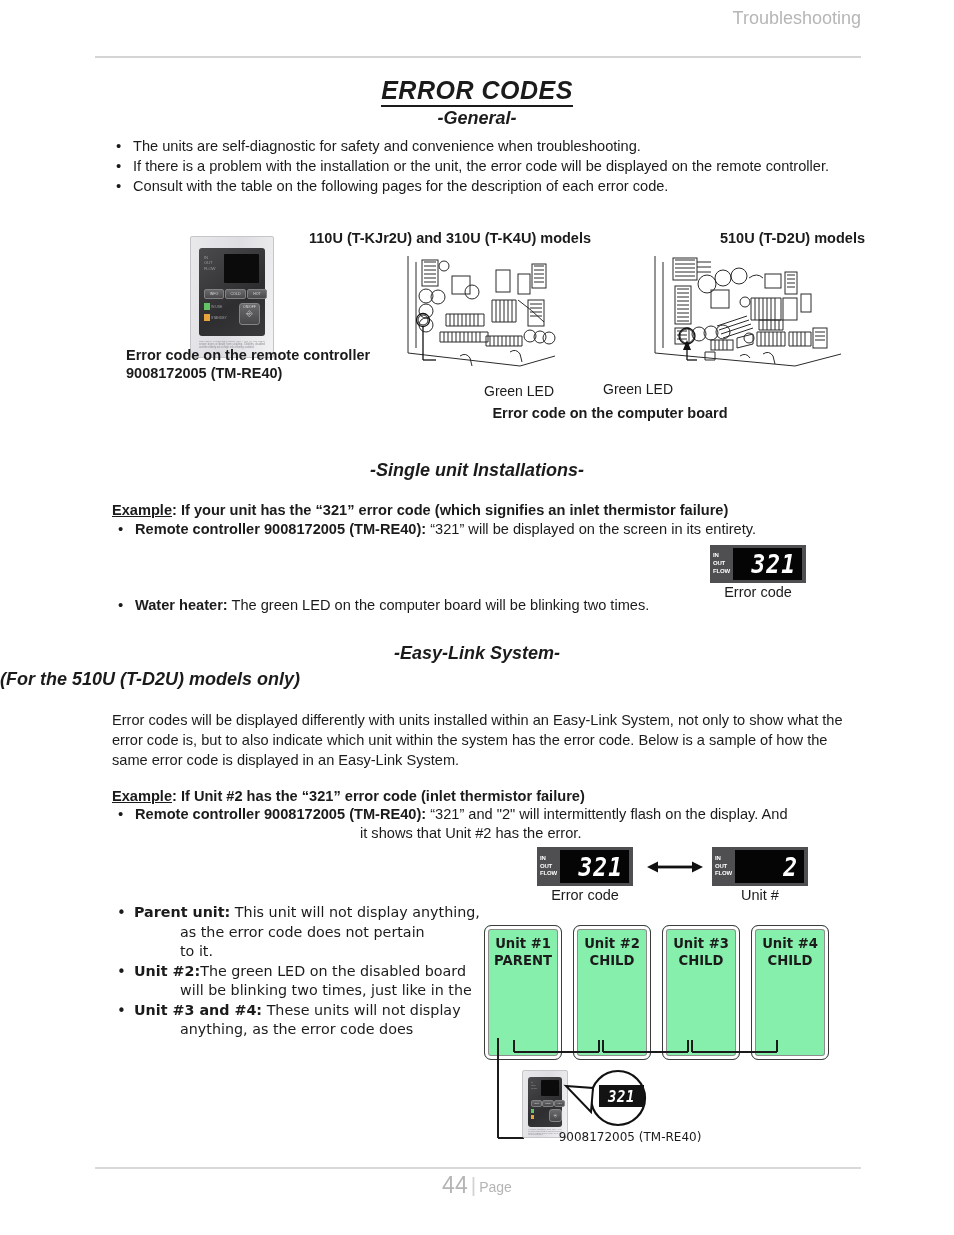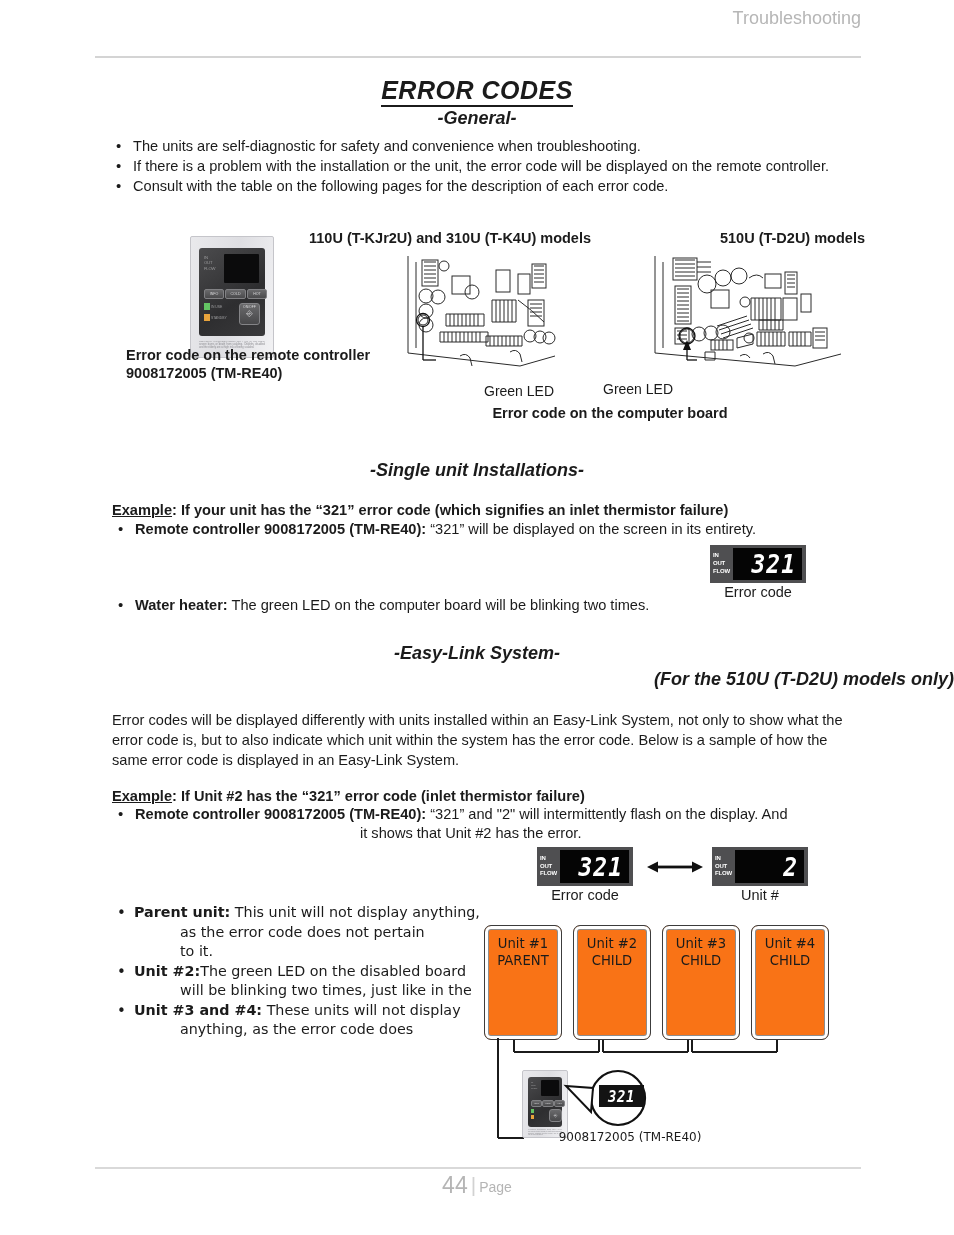--- a/index.html
+++ b/index.html
@@ -226,21 +226,21 @@
   #disp-single { left: 710px; top: 545px; width: 96px; height: 38px; }
   #disp-single-cap { left: 700px; top: 584px; width: 116px; }
 
   
   #title-easylink {
     position: absolute; left: 0; top: 643px; width: 954px;
     text-align: center; font-size: 18px; font-style: italic; font-weight: bold;
   }
   #title-easylink2 {
     position: absolute; left: 0; top: 669px; width: 954px;
-    text-align: right; font-size: 18px; font-style: italic; font-weight: bold;
+    text-align: left; font-size: 18px; font-style: italic; font-weight: bold;
   }
   #easylink-para {
     position: absolute; left: 112px; top: 710px; width: 740px;
     font-size: 14.6px; line-height: 20px;
   }
   #example2-head {
     position: absolute; left: 112px; top: 786px; width: 760px;
     font-size: 14.6px; font-weight: bold; line-height: 20px;
   }
   #example2-head .u { text-decoration: underline; }
@@ -267,32 +267,33 @@
     line-height: 19.5px;
     font-family: "DejaVu Sans", sans-serif;
   }
   #bottom-bullets .bi .dot { position: absolute; left: 5px; top: 0; }
   #bottom-bullets .cont { display: block; padding-left: 46px; }
 
   
   #units-wrap { position: absolute; left: 484px; top: 925px; width: 348px; height: 115px; }
   .unitbox {
     position: absolute;
-    top: 0; width: 78px; height: 115px;
-    background: #f97316;
+    top: 0; width: 78px; height: 135px;
+    background: #86efac;
     border: 1px solid #3c3c3c;
     border-radius: 7px;
     box-sizing: border-box;
     box-shadow: inset 0 0 0 3px #ffffff, inset 0 0 0 4px #8d8d8d;
     padding-top: 9px;
     text-align: center;
     font-family: "DejaVu Sans", sans-serif;
     font-size: 13.2px;
     line-height: 17px;
     color: #1b1b1b;
+    font-weight: bold;
   }
   #unit1 { left: 0; }
   #unit2 { left: 89px; }
   #unit3 { left: 178px; }
   #unit4 { left: 267px; }
 
   #units-links { position: absolute; left: 484px; top: 1038px; width: 360px; height: 105px; }
 
   #remote-bottom { left: 522px; top: 1070px; width: 46px; height: 68px; }
   #callout-wrap { position: absolute; left: 560px; top: 1068px; width: 100px; height: 70px; }

